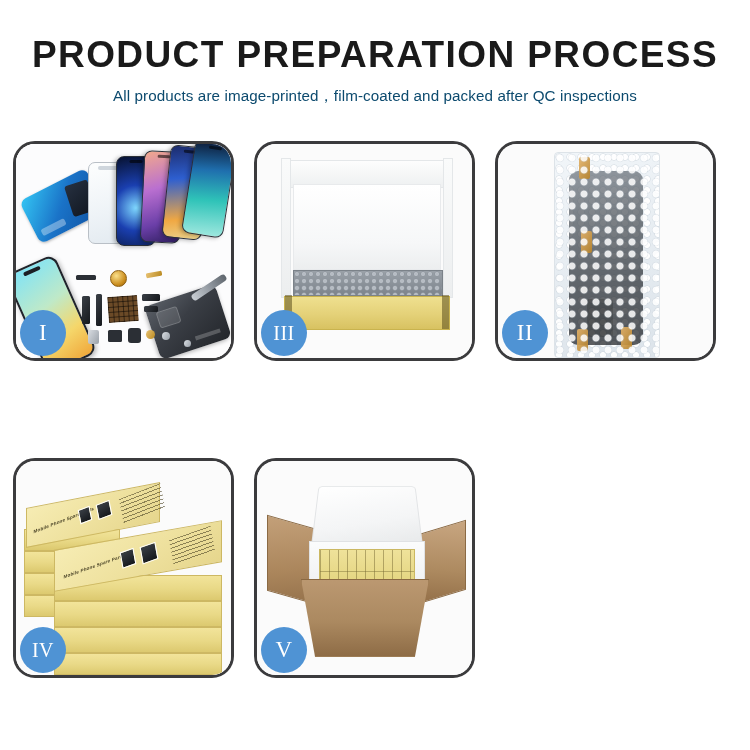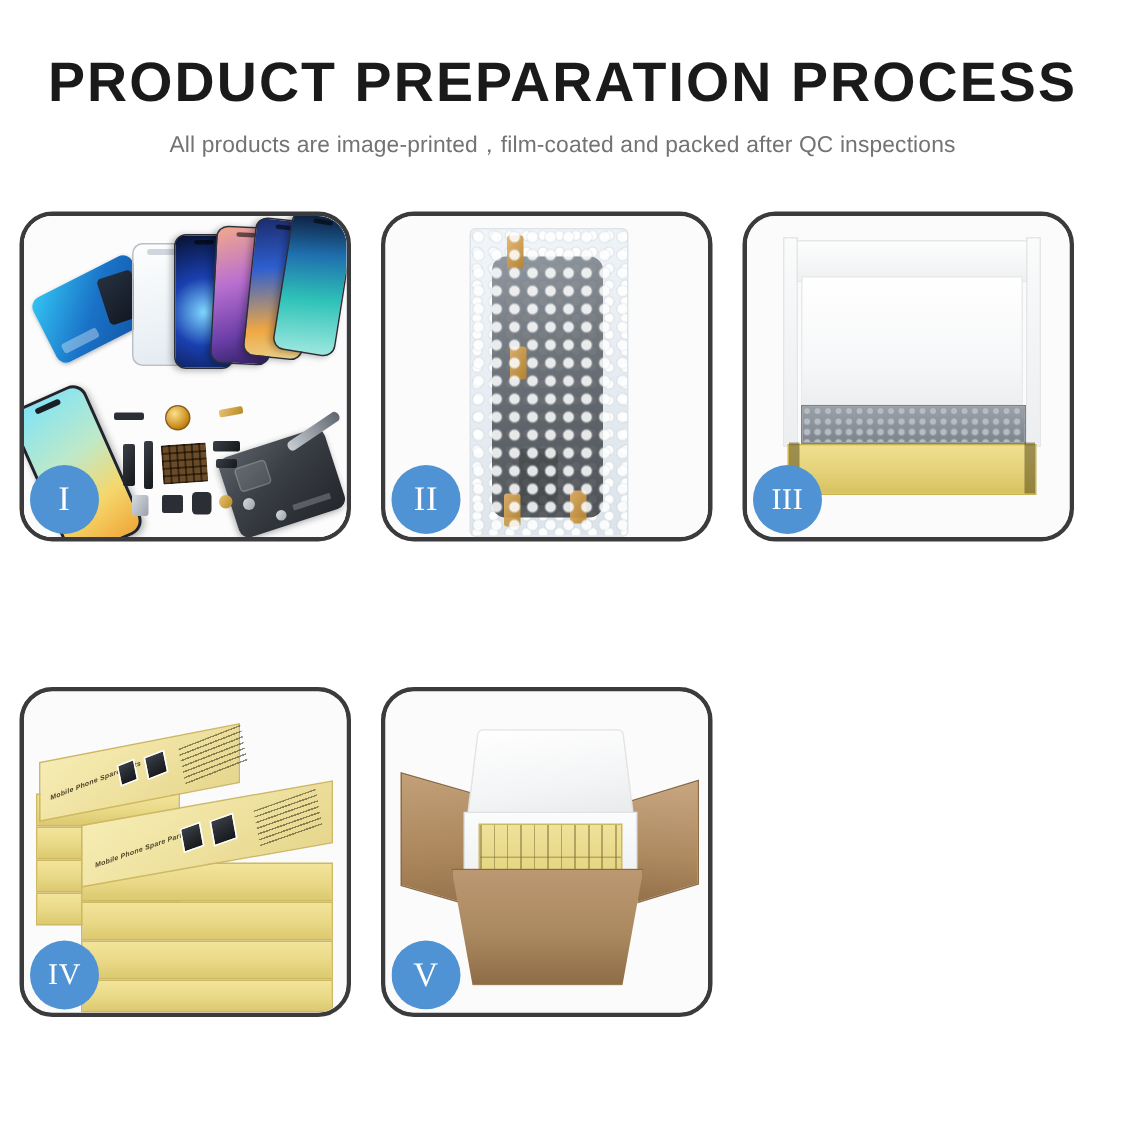--- a/index.html
+++ b/index.html
@@ -34,21 +34,21 @@
     letter-spacing: 1.4px;
     color: #1a1a1a;
     line-height: 1.15;
     white-space: nowrap;
   }
 
   .subtitle {
     margin-top: 9px;
     font-size: 15.2px;
     font-weight: normal;
-    color: #737373;
+    color: #0c4a6e;
     letter-spacing: 0.1px;
     white-space: nowrap;
   }
 
   
   .grid {
     position: absolute;
     top: 141px;
     left: 13px;
     width: 724px;
@@ -462,49 +462,49 @@
         <div class="part gold" style="left:130px; top:186px; width:9px; height:9px; border-radius:50%;"></div>
         <div class="part silver" style="left:146px; top:188px; width:8px; height:8px; border-radius:50%;"></div>
         <div class="part silver" style="left:168px; top:196px; width:7px; height:7px; border-radius:50%;"></div>
         <div class="screwdriver"></div>
       </div>
       <div class="badge">I</div>
     </div>
 
     <div class="panel">
       <div class="panel-inner">
-        <div class="bubble-bag">
-          <div class="bag-part"></div>
-          <div class="bag-tape" style="left:24px; top:4px;"></div>
-          <div class="bag-tape" style="left:26px; top:78px;"></div>
-          <div class="bag-tape" style="left:22px; bottom:6px;"></div>
-          <div class="bag-tape" style="left:66px; bottom:8px;"></div>
-          <div class="bubble-overlay"></div>
-        </div>
-      </div>
-      <div class="badge">II</div>
-    </div>
-
-    <div class="panel">
-      <div class="panel-inner">
         <div class="box3-lid"></div>
         <div class="box3-flapL"></div>
         <div class="box3-flapR"></div>
         <div class="box3-foam"></div>
         <div class="box3-grey"></div>
         <div class="box3-front">
           <i class="box3-corner" style="left:0;"></i>
           <i class="box3-corner" style="right:0;"></i>
         </div>
       </div>
       <div class="badge wide">III</div>
     </div>
 
     <div class="panel">
       <div class="panel-inner">
+        <div class="bubble-bag">
+          <div class="bag-part"></div>
+          <div class="bag-tape" style="left:24px; top:4px;"></div>
+          <div class="bag-tape" style="left:26px; top:78px;"></div>
+          <div class="bag-tape" style="left:22px; bottom:6px;"></div>
+          <div class="bag-tape" style="left:66px; bottom:8px;"></div>
+          <div class="bubble-overlay"></div>
+        </div>
+      </div>
+      <div class="badge">II</div>
+    </div>
+
+    <div class="panel">
+      <div class="panel-inner">
         <div class="stack-wrap">
 
           <div class="sbox" style="left:0; top:50px; width:96px; height:22px;"></div>
           <div class="sbox" style="left:0; top:72px; width:96px; height:22px;"></div>
           <div class="sbox" style="left:0; top:94px; width:96px; height:22px;"></div>
           <div class="sbox" style="left:0; top:116px; width:96px; height:22px;"></div>
 
           <div class="sbox" style="left:30px; top:96px; width:168px; height:26px;"></div>
           <div class="sbox" style="left:30px; top:122px; width:168px; height:26px;"></div>
           <div class="sbox" style="left:30px; top:148px; width:168px; height:26px;"></div>

